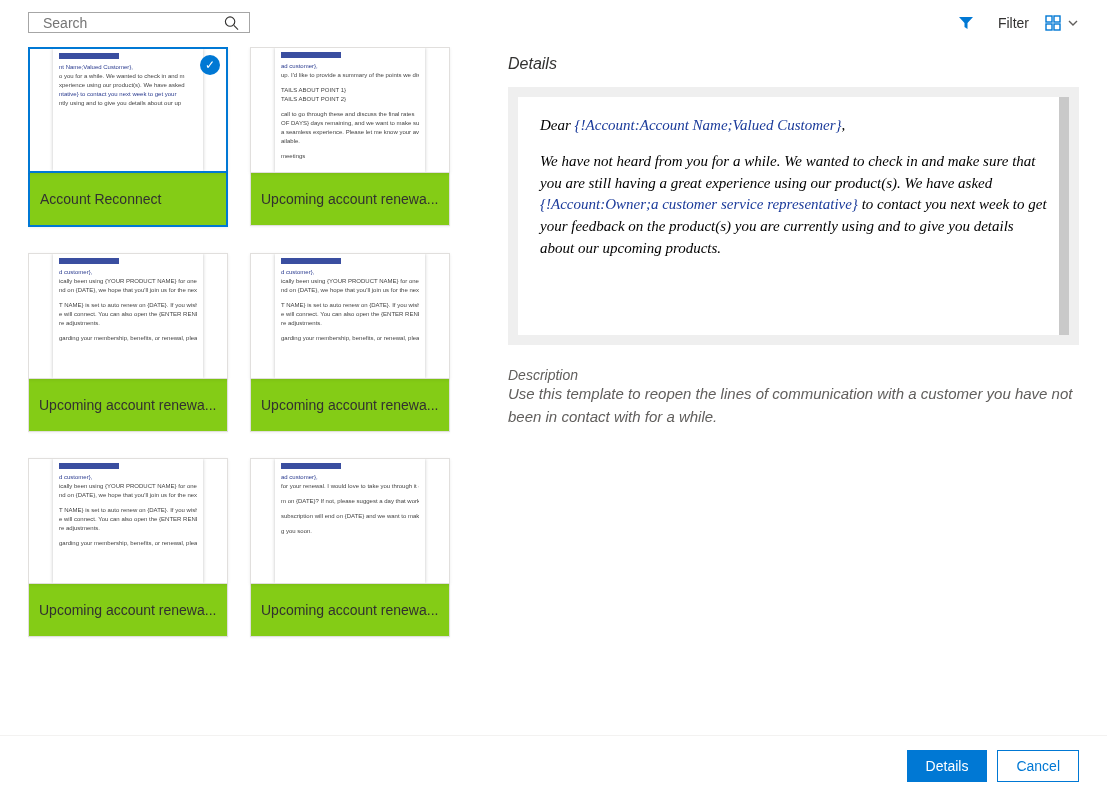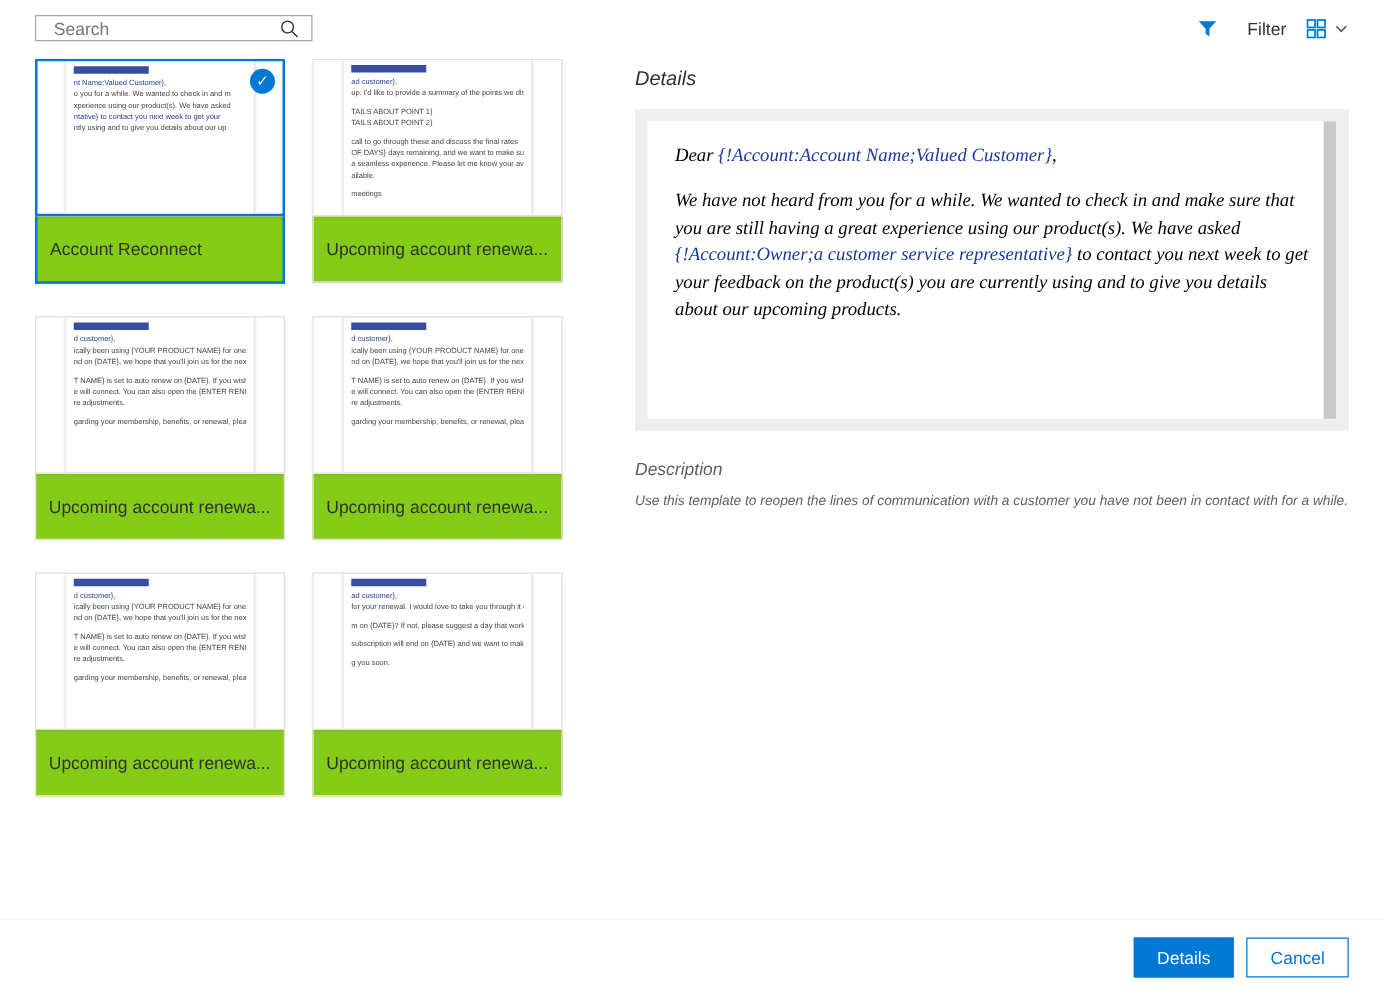--- a/index.html
+++ b/index.html
@@ -235,23 +235,22 @@
     background:#c9c9c9;
   }
   .merge { color: #1a3a9a; }
   .preview-panel p { margin-bottom: 14px; }
   .desc-heading {
     font-size: 14px;
     color: #605e5c;
     margin-top: 22px;
   }
   .desc-text {
-    font-size: 11px;
+    font-size: 15px;
     color: #605e5c;
-    margin-top: 10px;
     line-height: 1.5;
   }
 
   .footer {
     display: flex;
     justify-content: flex-end;
     gap: 10px;
     padding: 14px 28px 18px 28px;
     border-top: 1px solid #f3f2f1;
   }

